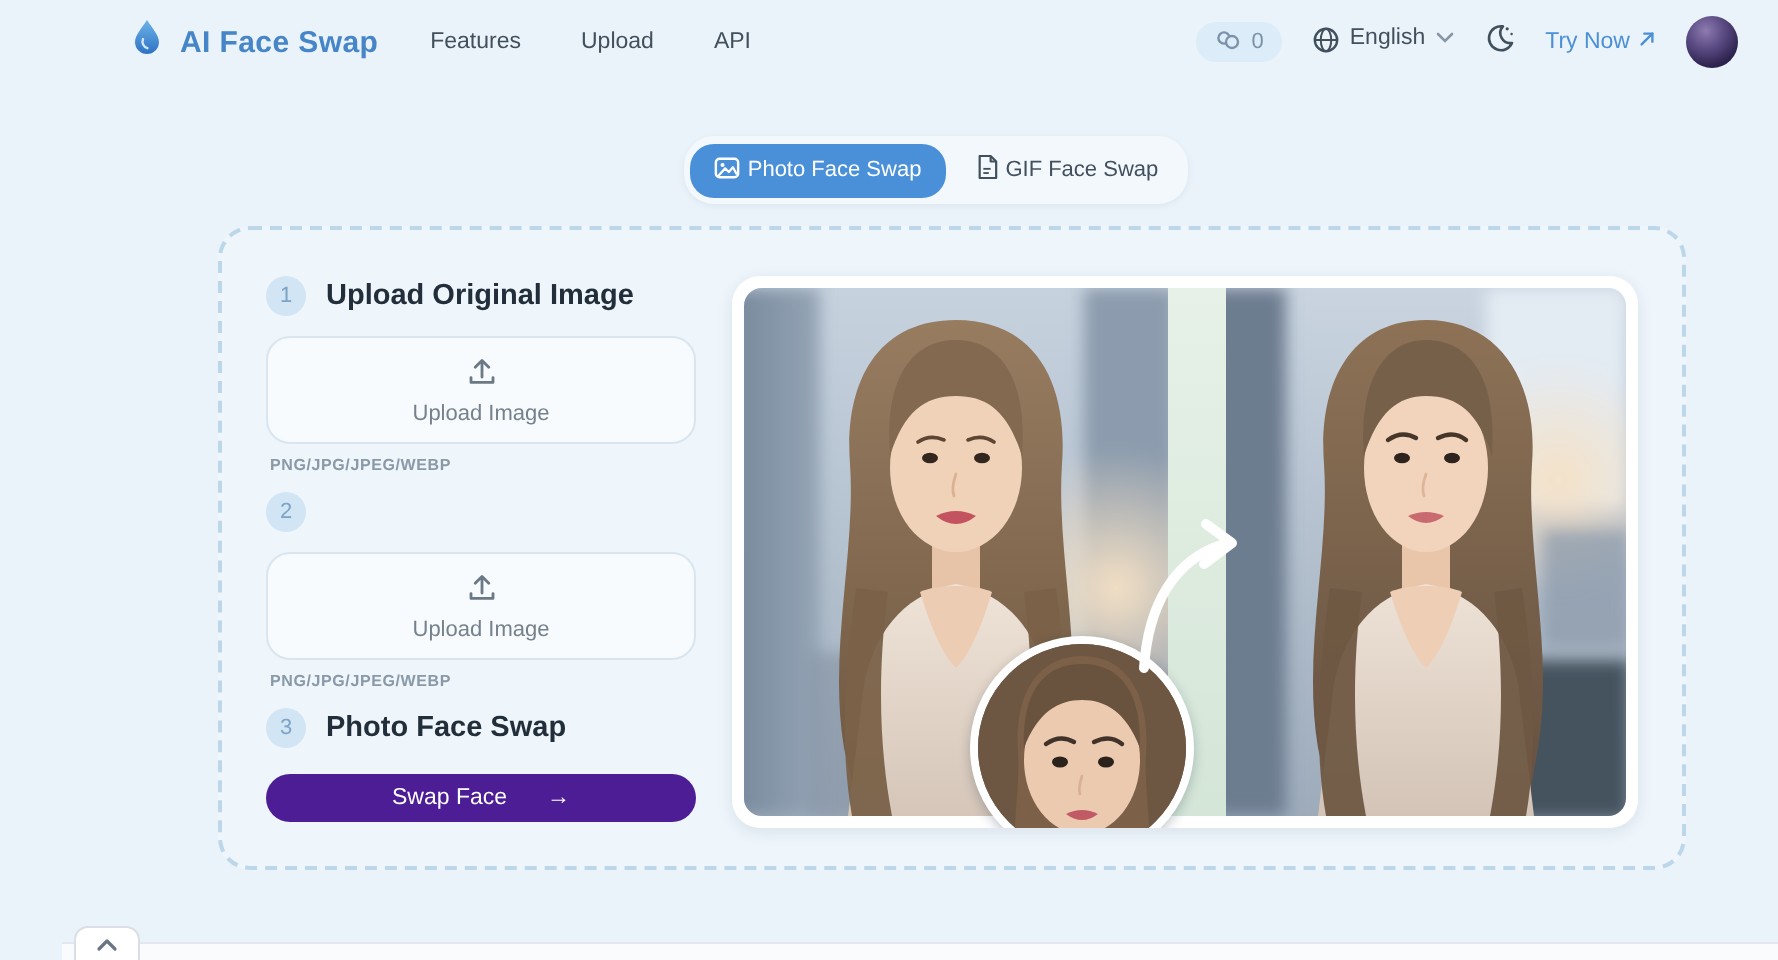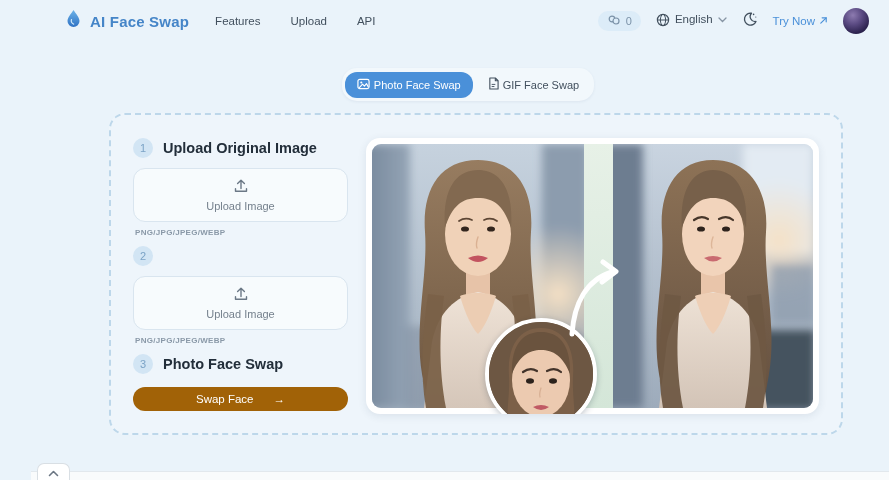--- a/index.html
+++ b/index.html
@@ -29,21 +29,21 @@
 
   
   .panel { position:absolute; left:78px; top:113px; width:734px; height:322px; border:2px dashed #bdd7ea; border-radius:16px; background:rgba(255,255,255,.22); padding:23px 18px 0 22px; display:flex; gap:18px; }
   .col { width:215px; flex:none; }
   .step-row { display:flex; align-items:center; gap:10px; height:20px; margin-bottom:10px; }
   .step-num { width:20px; height:20px; flex:none; border-radius:50%; background:#d2e5f4; color:#7ba3c6; font-size:11px; display:flex; align-items:center; justify-content:center; }
   .step-title { font-size:14.5px; font-weight:700; color:#222e3a; }
   .upload-box { height:54px; border:1px solid #d9e5ef; background:rgba(255,255,255,.55); border-radius:12px; display:flex; flex-direction:column; align-items:center; justify-content:center; gap:3px; cursor:pointer; }
   .upload-label { font-size:11px; color:#75818d; }
   .fmt { font-size:8px; color:#8a99a8; margin:6px 0 9px 2px; letter-spacing:.3px;font-weight:bold; }
-  .swap-btn { margin-top:13px; width:100%; height:24px; border:none; border-radius:12px; background:#a16207; color:#fff; font-size:11.5px; display:flex; align-items:center; justify-content:center; gap:20px; cursor:pointer; font-family:inherit; }
+  .swap-btn { margin-top:13px; width:100%; height:24px; border:none; border-radius:12px; background:#4c1d95; color:#fff; font-size:11.5px; display:flex; align-items:center; justify-content:center; gap:20px; cursor:pointer; font-family:inherit; }
 
   
   .demo { position:relative; flex:none; width:453px; height:276px; background:#fff; border-radius:14px; box-shadow:0 2px 8px rgba(40,60,90,.10); padding:6px; overflow:hidden; }
   .demo-inner { display:flex; height:264px; border-radius:9px; overflow:hidden; }
   .photo { height:264px; flex:none; }
   .photo svg { display:block; width:100%; height:100%; }
   .mint { width:29px; flex:none; background:linear-gradient(#e7f1e7,#d4e6d8); }
   .inset { position:absolute; left:119px; top:180px; width:112px; height:112px; border-radius:50%; border:4px solid #fff; overflow:hidden; box-shadow:0 2px 6px rgba(20,40,60,.25); background:#6d5743; }
   .inset svg { display:block; width:104px; height:104px; }
   .swap-arrow-overlay { position:absolute; left:190px; top:118px; width:80px; height:90px; }

